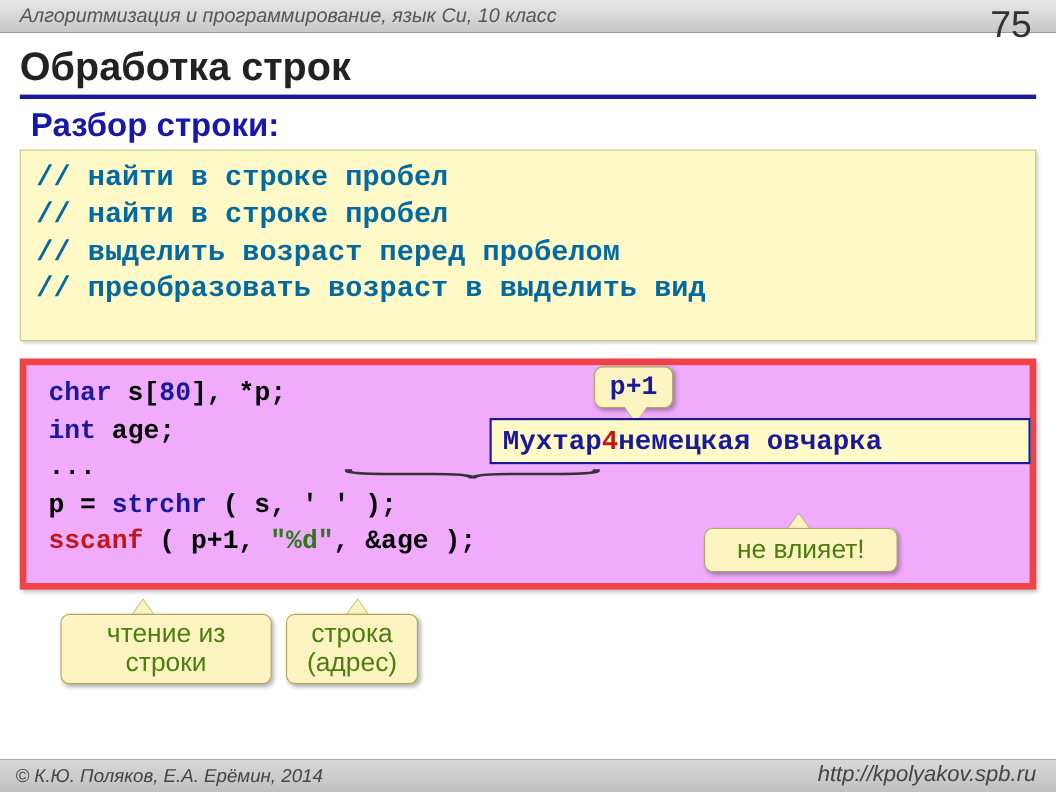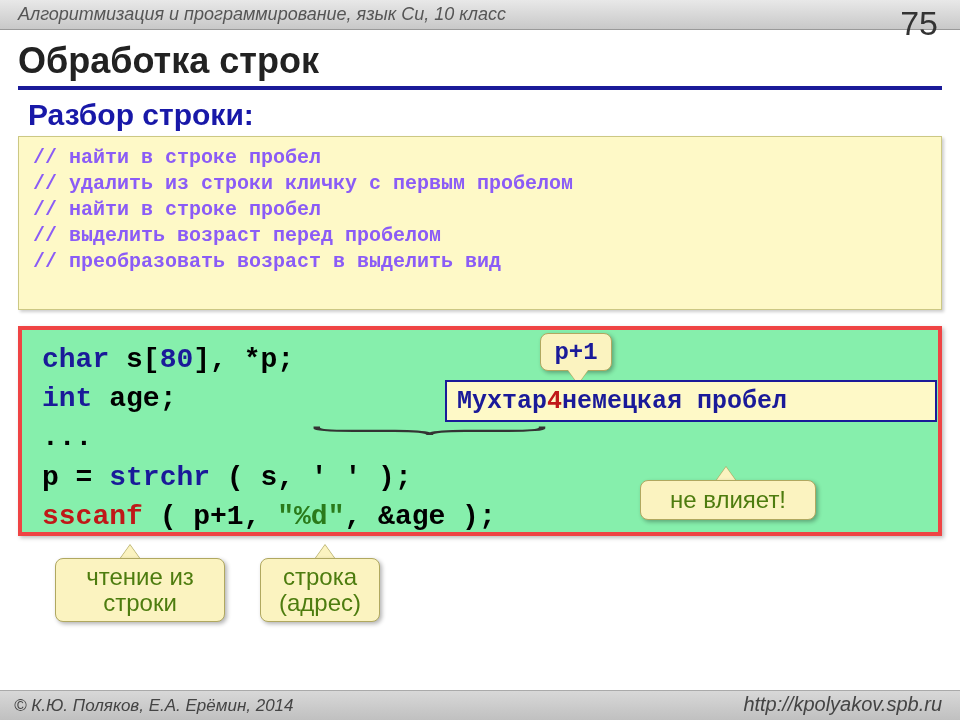--- a/index.html
+++ b/index.html
@@ -9,39 +9,39 @@
   .header-bar { position: absolute; left: 0; top: 0; width: 960px; height: 30px; background: linear-gradient(#e8e8e8, #c8c8c8); border-bottom: 1px solid #999; }
   .header-bar .breadcrumb { font-style: italic; color: #555; font-size: 18px; padding: 4px 0 0 18px; }
   .page-num { position: absolute; right: 22px; top: 4px; font-size: 34px; color: #333; }
 
   .title { position: absolute; left: 18px; top: 40px; font-size: 36px; font-weight: bold; color: #222; }
   .title-underline { position: absolute; left: 18px; top: 86px; width: 924px; height: 4px; background: #1a1a99; }
 
   .subtitle { position: absolute; left: 28px; top: 98px; font-size: 30px; font-weight: bold; color: #1818a8; }
 
   .comments-box { position: absolute; left: 18px; top: 136px; width: 924px; height: 174px; background: #fef9c7; border: 1px solid #ccc884; box-shadow: 2px 2px 3px rgba(0,0,0,0.2); padding: 8px 14px; }
-  .comments-box div { font-family: "Courier New", monospace; font-size: 20px; font-weight: bold; color: #8b5cf6; line-height: 1.3; white-space: pre; }
+  .comments-box div { font-family: "Courier New", monospace; font-size: 26px; font-weight: bold; color: #0369a1; line-height: 1.3; white-space: pre; }
 
-  .code-box { position: absolute; left: 18px; top: 326px; width: 924px; height: 210px; background: #86efac; border: 4px solid #ef4444; box-shadow: 2px 2px 4px rgba(0,0,0,0.25); padding: 10px 20px; font-family: "Courier New", monospace; font-size: 28px; font-weight: bold; color: #000; line-height: 1.4; }
+  .code-box { position: absolute; left: 18px; top: 326px; width: 924px; height: 210px; background: #f0abfc; border: 6px solid #ef4444; box-shadow: 2px 2px 4px rgba(0,0,0,0.25); padding: 10px 20px; font-family: "Courier New", monospace; font-size: 24px; font-weight: bold; color: #000; line-height: 1.4; }
   .kw { color: #1a1a99; }
   .blue { color: #1a1a99; }
   .red  { color: #c01818; }
   .grn  { color: #2a7a1a; }
 
   .example-frame { position: absolute; left: 445px; top: 380px; width: 492px; height: 42px; border: 2px solid #1a1a99; background: #fef9c7; display: flex; align-items: center; padding: 0 10px; font-family: "Courier New", monospace; font-size: 25px; font-weight: bold; }
   .example-frame .blu { color: #1a1a99; }
   .example-frame .red { color: #c01818; }
 
   .callout { position: absolute; background: #fbf3c0; border: 1px solid #b0a860; border-radius: 8px; box-shadow: 2px 2px 4px rgba(0,0,0,0.3); text-align: right; display: flex; align-items: center; justify-content: center; }
   .callout.small { font-family: "Courier New", monospace; font-weight: bold; font-size: 24px; color: #1a1a99; }
   .callout.text  { font-family: Arial; font-size: 24px; color: #4d7c0f; }
 
   .callout-p1 { left: 540px; top: 333px; width: 72px; height: 38px; }
   .callout-ne { left: 640px; top: 480px; width: 176px; height: 40px; }
-  .callout-read { left: 55px; top: 558px; width: 170px; height: 64px; flex-direction: column; line-height: 1.1; }
+  .callout-read { left: 55px; top: 558px; width: 192px; height: 64px; flex-direction: column; line-height: 1.1; }
   .callout-addr { left: 260px; top: 558px; width: 120px; height: 64px; flex-direction: column; line-height: 1.1; }
 
   .tail { position: absolute; width: 0; height: 0; }
   
   .tail-p1 { left: 568px; top: 370px; border-left: 10px solid transparent; border-right: 10px solid transparent; border-top: 14px solid #fbf3c0; filter: drop-shadow(0 1px 0 #b0a860); }
   .tail-read { left: 120px; top: 545px; border-left: 10px solid transparent; border-right: 10px solid transparent; border-bottom: 14px solid #fbf3c0; filter: drop-shadow(0 -1px 0 #b0a860); }
   .tail-addr { left: 315px; top: 545px; border-left: 10px solid transparent; border-right: 10px solid transparent; border-bottom: 14px solid #fbf3c0; filter: drop-shadow(0 -1px 0 #b0a860); }
   .tail-ne   { left: 716px; top: 467px; border-left: 10px solid transparent; border-right: 10px solid transparent; border-bottom: 14px solid #fbf3c0; filter: drop-shadow(0 -1px 0 #b0a860); }
 
   .brace { position: absolute; left: 610px; top: 424px; font-size: 40px; color: #333; transform: scaleX(7.0) scaleY(0.7) rotate(90deg); transform-origin: left top; font-family: "Times New Roman", serif; }
@@ -57,41 +57,40 @@
   <div class="breadcrumb">Алгоритмизация и программирование, язык Си, 10 класс</div>
 </div>
 <div class="page-num">75</div>
 
 <div class="title">Обработка строк</div>
 <div class="title-underline"></div>
 <div class="subtitle">Разбор строки:</div>
 
 <div class="comments-box">
   <div>// найти в строке пробел</div>
-  <div>// удалить из строки кличку с первым пробелом</div>
   <div>// найти в строке пробел</div>
   <div>// выделить возраст перед пробелом</div>
   <div>// преобразовать возраст в выделить вид</div>
 </div>
 
 <div class="code-box">
   <div><span class="kw">char</span><span> s[</span><span class="blue">80</span><span>], *p;</span></div>
   <div><span class="kw">int</span><span> age;</span></div>
   <div><span>...</span></div>
   <div><span>p = </span><span class="blue">strchr</span><span> ( s, ' ' );</span></div>
   <div><span class="red">sscanf</span><span> ( p+1, </span><span class="grn">"%d"</span><span>, &amp;age );</span></div>
 </div>
 
 <div class="callout small callout-p1">p+1</div>
 <div class="tail tail-p1"></div>
 
 <div class="example-frame">
   <span class="blu">Мухтар </span>
   <span class="red">4</span>
-  <span class="blu"> немецкая пробел</span>
+  <span class="blu"> немецкая овчарка</span>
 </div>
 
 <span class="brace">}</span>
 
 <div class="tail tail-ne"></div>
 <div class="callout text callout-ne">не влияет!</div>
 
 <div class="tail tail-read"></div>
 <div class="callout text callout-read">
   <span>чтение из</span>

